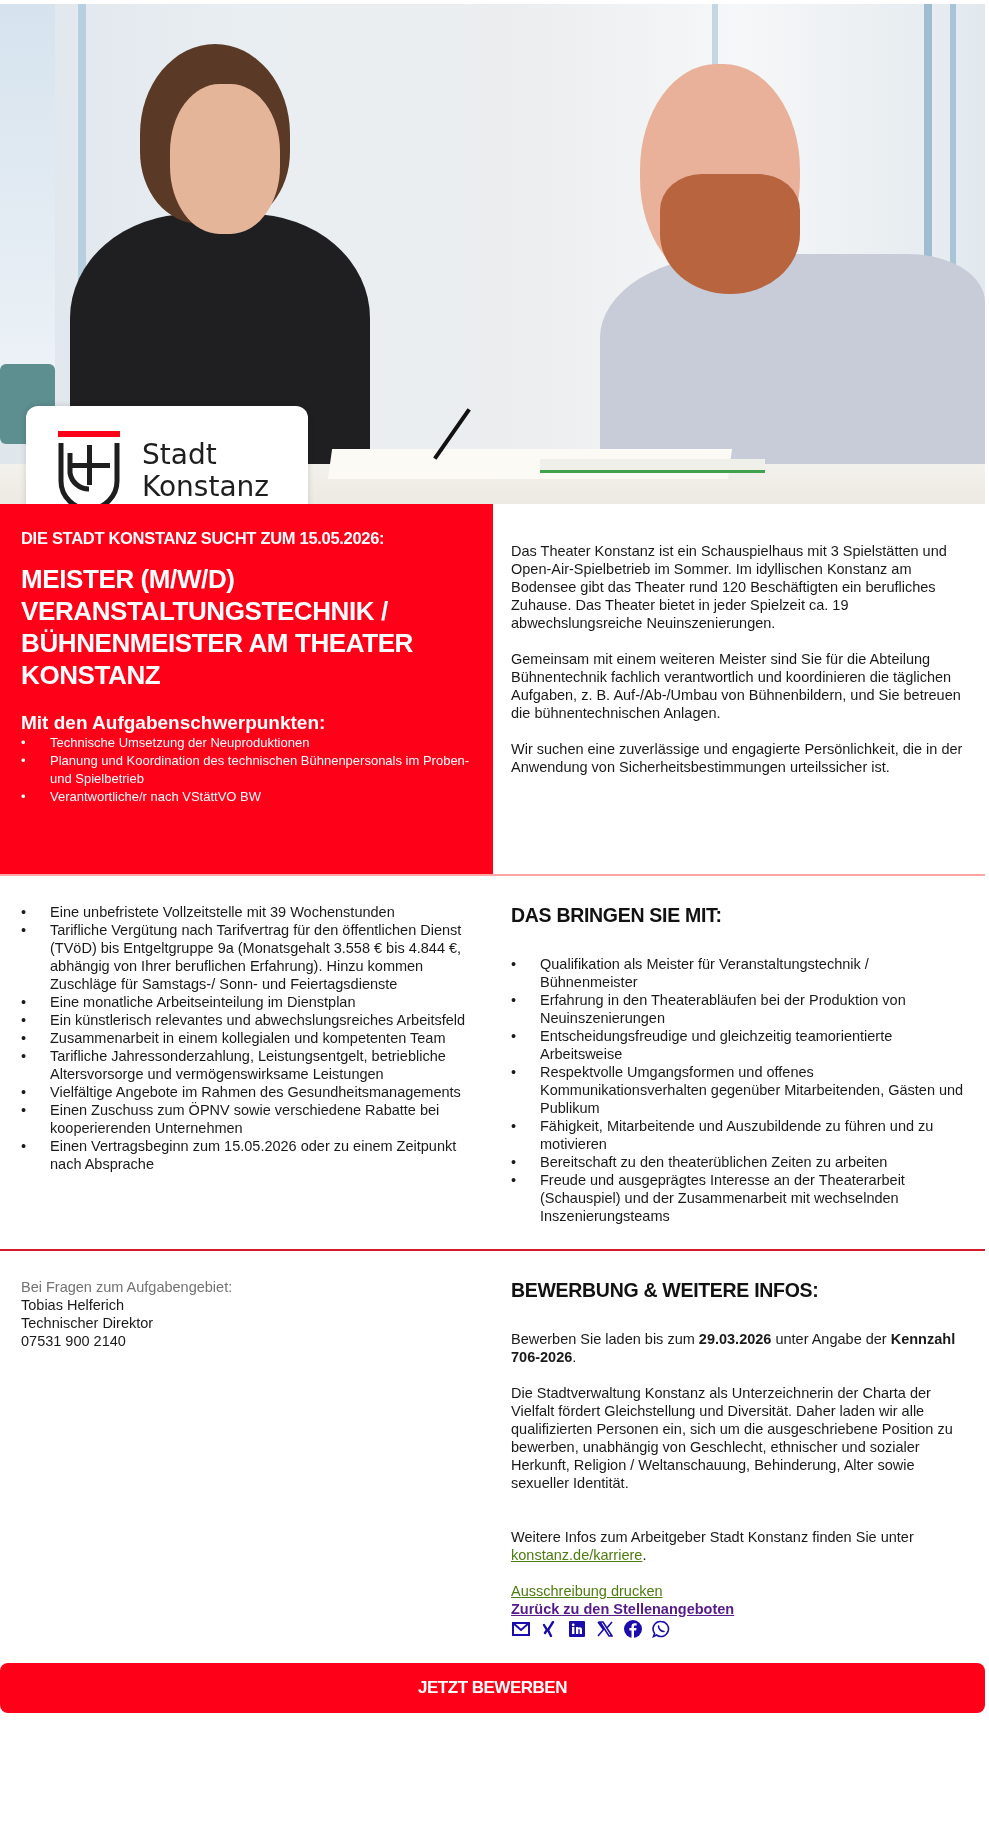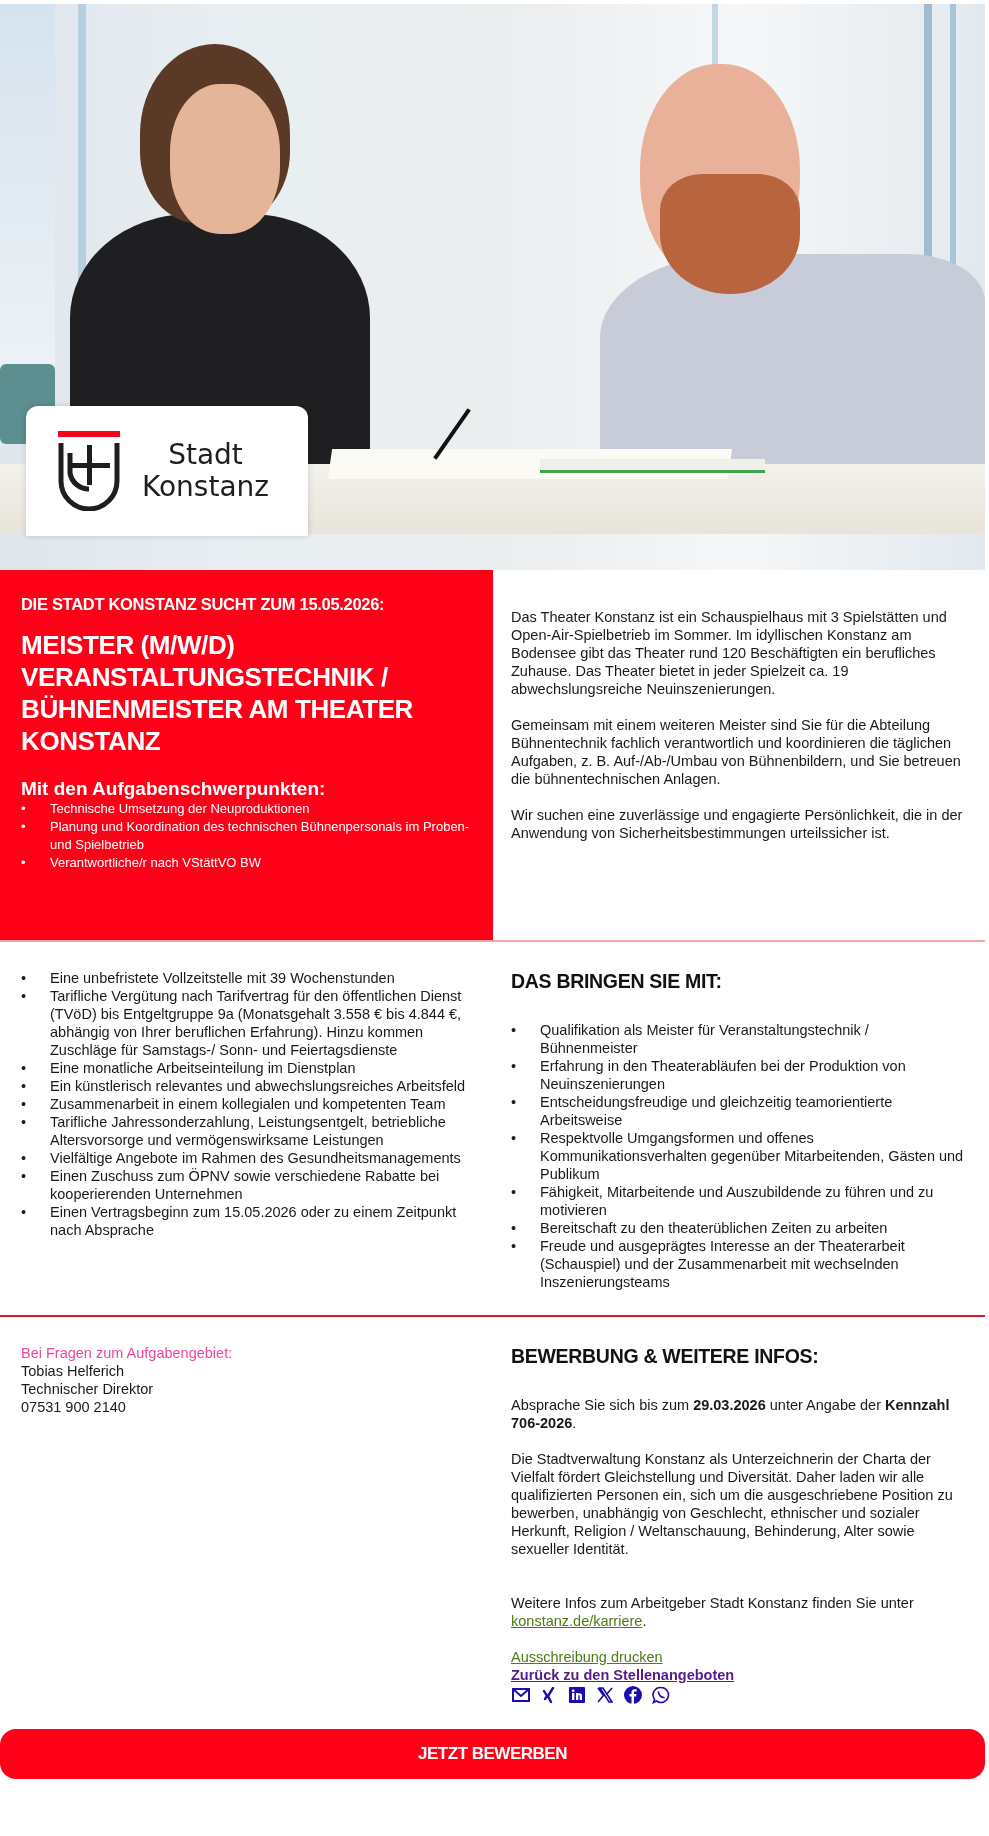--- a/index.html
+++ b/index.html
@@ -1,22 +1,22 @@
 <!DOCTYPE html>
 <html><head>
   <meta charset="utf-8">
   <style>
     * { box-sizing: border-box; margin: 0; padding: 0; }
     html, body { width: 989px; background: #ffffff; }
     body { font-family: "Liberation Sans", sans-serif; color: #1a1a1a; font-size: 14.5px; line-height: 18px; }
     .page { width: 989px; position: relative; }
 
     
-    .hero { position: relative; width: 985px; height: 566px; margin-top: 4px; overflow: hidden;
-      background: linear-gradient(90deg, #dfe6ec 0%, #e9eef2 25%, #eceeef 55%, #f6f7f8 75%, #e2e9ee 100%); text-align: center; }
+    .hero { position: relative; width: 985px; height: 500px; margin-top: 4px; overflow: hidden;
+      background: linear-gradient(90deg, #dfe6ec 0%, #e9eef2 25%, #eceeef 55%, #f6f7f8 75%, #e2e9ee 100%); }
     .hero .window-left { position: absolute; left: 0; top: 0; width: 55px; height: 400px; background: linear-gradient(180deg,#d6e3ee,#eef3f7); }
     .hero .frame { position: absolute; left: 78px; top: 0; width: 8px; height: 420px; background: #b8cfdf; }
     .hero .frame2 { position: absolute; left: 712px; top: 0; width: 6px; height: 300px; background: #c5d6e3; }
     .hero .frame3 { position: absolute; left: 924px; top: 0; width: 8px; height: 380px; background: #9fbcd1; }
     .hero .frame4 { position: absolute; left: 950px; top: 0; width: 6px; height: 380px; background: #a9c4d7; }
     .hero .table { position: absolute; left: 0; top: 460px; width: 985px; height: 70px; background: linear-gradient(180deg,#f3f1ec,#e8e4db); }
     .hero .chair { position: absolute; left: 0; top: 360px; width: 55px; height: 80px; background: #5d8e90; border-radius: 6px; }
     .hero .woman-hair { position: absolute; left: 140px; top: 40px; width: 150px; height: 180px; border-radius: 50% 50% 40% 40%; background: #5a3a26; }
     .hero .woman-face { position: absolute; left: 170px; top: 80px; width: 110px; height: 150px; border-radius: 45%; background: #e5b59a; }
     .hero .woman-body { position: absolute; left: 70px; top: 210px; width: 300px; height: 260px; border-radius: 40% 40% 10% 10%; background: #1f1f22; }
@@ -49,31 +49,31 @@
     .cols { display: flex; width: 985px; }
     .col { width: 493px; padding: 0 21px; }
     .col.right { width: 492px; padding-left: 18px; }
     .section { border-bottom: 2px solid #d41a2a; padding-top: 27px; padding-bottom: 24px; }
     h2 { font-size: 19.5px; font-weight: bold; letter-spacing: -0.3px; line-height: 24px; color: #111; margin-bottom: 28px; }
     .section ul.plain li { font-size: 14.5px; }
 
     .contact-section { padding-top: 27px; }
     .contact-section h2 { margin-bottom: 4px; }
     .col.right h2.bew { margin-bottom: 28px; }
-    .red-text { color: #ec4899; }
+    .red-text { color: #737373; }
     .contact-lines div { line-height: 18px; }
     .apply p { line-height: 18px; margin-bottom: 18px; }
     .apply p.spaced { margin-top: 0; margin-bottom: 36px; }
     a.link { color: #4d7c0f; text-decoration: underline; }
     a.visited { color: #551a8b; text-decoration: underline; font-weight: bold; }
     .links div { line-height: 18px; }
     .share { display: flex; gap: 8px; margin-top: 1px; height: 20px; align-items: center; }
     .share span { display: inline-flex; width: 20px; height: 20px; align-items: center; justify-content: center; color: #1a0dab; }
 
-    .apply-btn { display: block; margin-top: 24px; width: 985px; height: 50px; background: #ff0019; border-radius: 16px; color: #ffffff;
+    .apply-btn { display: block; margin-top: 24px; width: 985px; height: 50px; background: #ff0019; border-radius: 8px; color: #ffffff;
       font-size: 17px; font-weight: bold; letter-spacing: -0.5px; text-align: center; line-height: 50px; border: none; cursor: pointer; }
   </style>
 </head>
 <body>
 
 <div class="page">
 
   <div class="hero" title="Zwei Personen arbeiten an einem Tisch mit Plänen">
     <div class="window-left"></div>
     <div class="frame"></div>
@@ -160,21 +160,21 @@
     <div class="col">
       <div class="contact-lines">
         <div class="red-text">Bei Fragen zum Aufgabengebiet:</div>
         <div>Tobias Helferich</div>
         <div>Technischer Direktor</div>
         <div>07531 900 2140</div>
       </div>
     </div>
     <div class="col right apply">
       <h2 class="bew">BEWERBUNG &amp; WEITERE INFOS:</h2>
-      <p><span>Absprache Sie sich bis zum </span><b>29.03.2026</b><span> unter Angabe der </span><b>Kennzahl 706-2026</b><span>.</span></p>
+      <p><span>Bewerben Sie laden bis zum </span><b>29.03.2026</b><span> unter Angabe der </span><b>Kennzahl 706-2026</b><span>.</span></p>
       <p class="spaced">Die Stadtverwaltung Konstanz als Unterzeichnerin der Charta der Vielfalt fördert Gleichstellung und Diversität. Daher laden wir alle qualifizierten Personen ein, sich um die ausgeschriebene Position zu bewerben, unabhängig von Geschlecht, ethnischer und sozialer Herkunft, Religion / Weltanschauung, Behinderung, Alter sowie sexueller Identität.</p>
       <p><span>Weitere Infos zum Arbeitgeber Stadt Konstanz finden Sie unter </span><a class="link">konstanz.de/karriere</a><span>.</span></p>
       <div class="links">
         <div><a class="link">Ausschreibung drucken</a></div>
         <div><a class="visited">Zurück zu den Stellenangeboten</a></div>
       </div>
       <div class="share">
         <span>
           <svg width="18" height="14" viewBox="0 0 18 14">
               <rect x="1" y="1" width="16" height="12" fill="none" stroke="#1a0dab" stroke-width="2"></rect>

